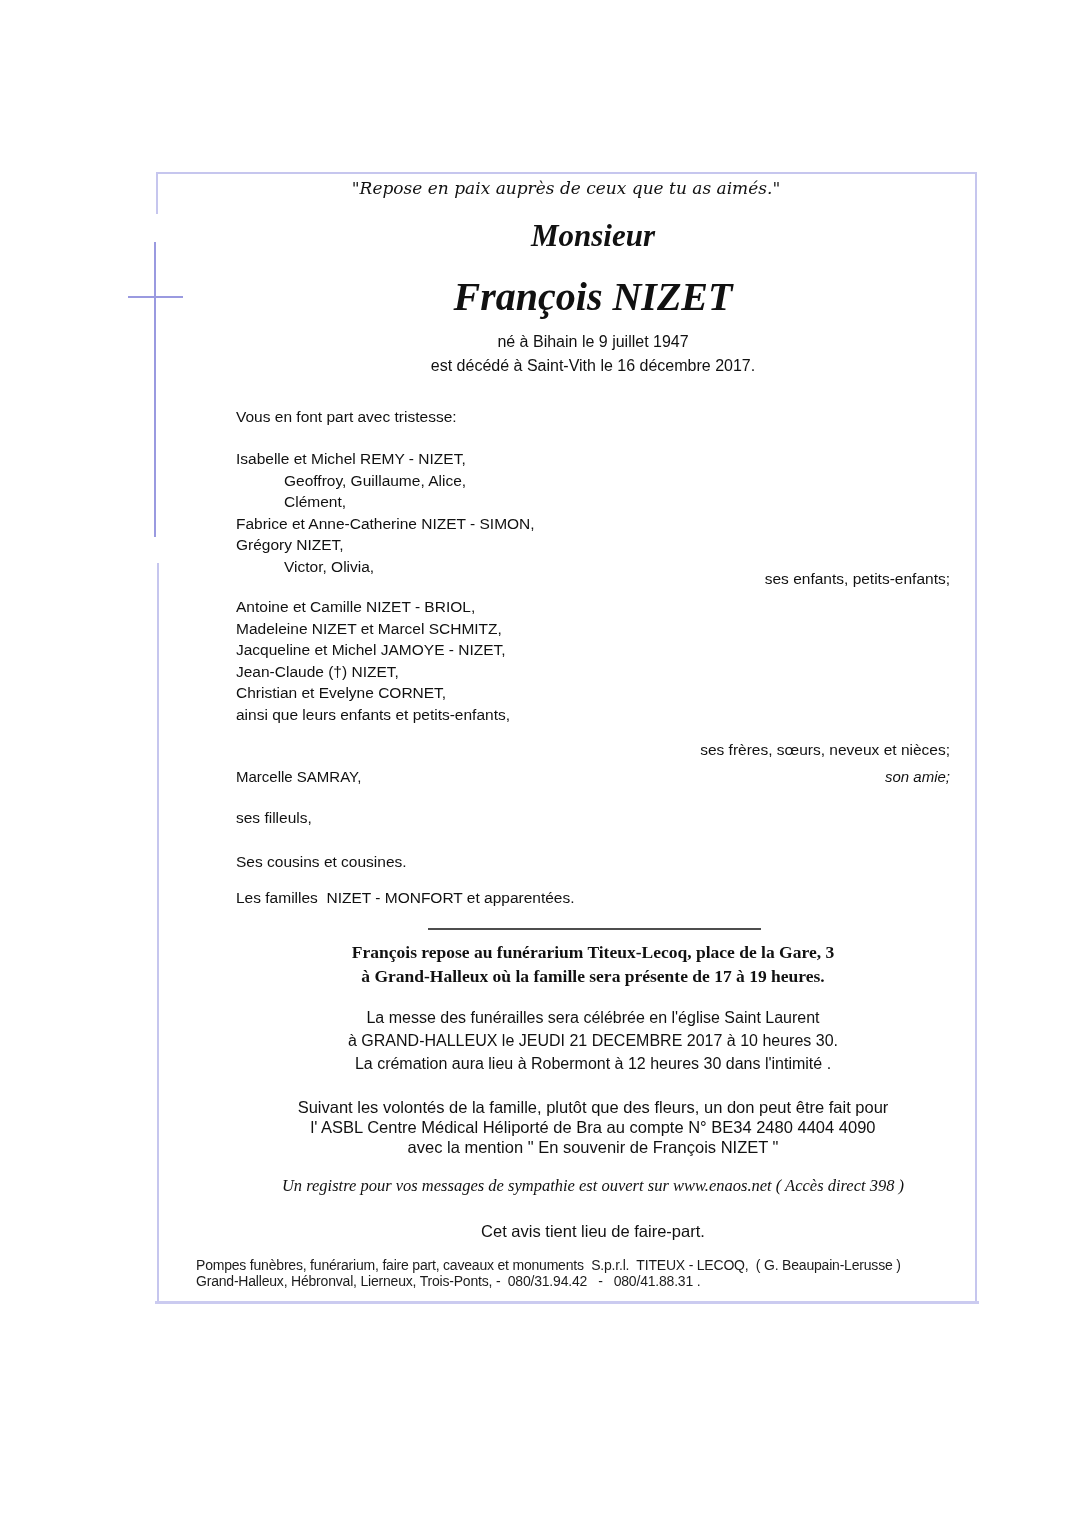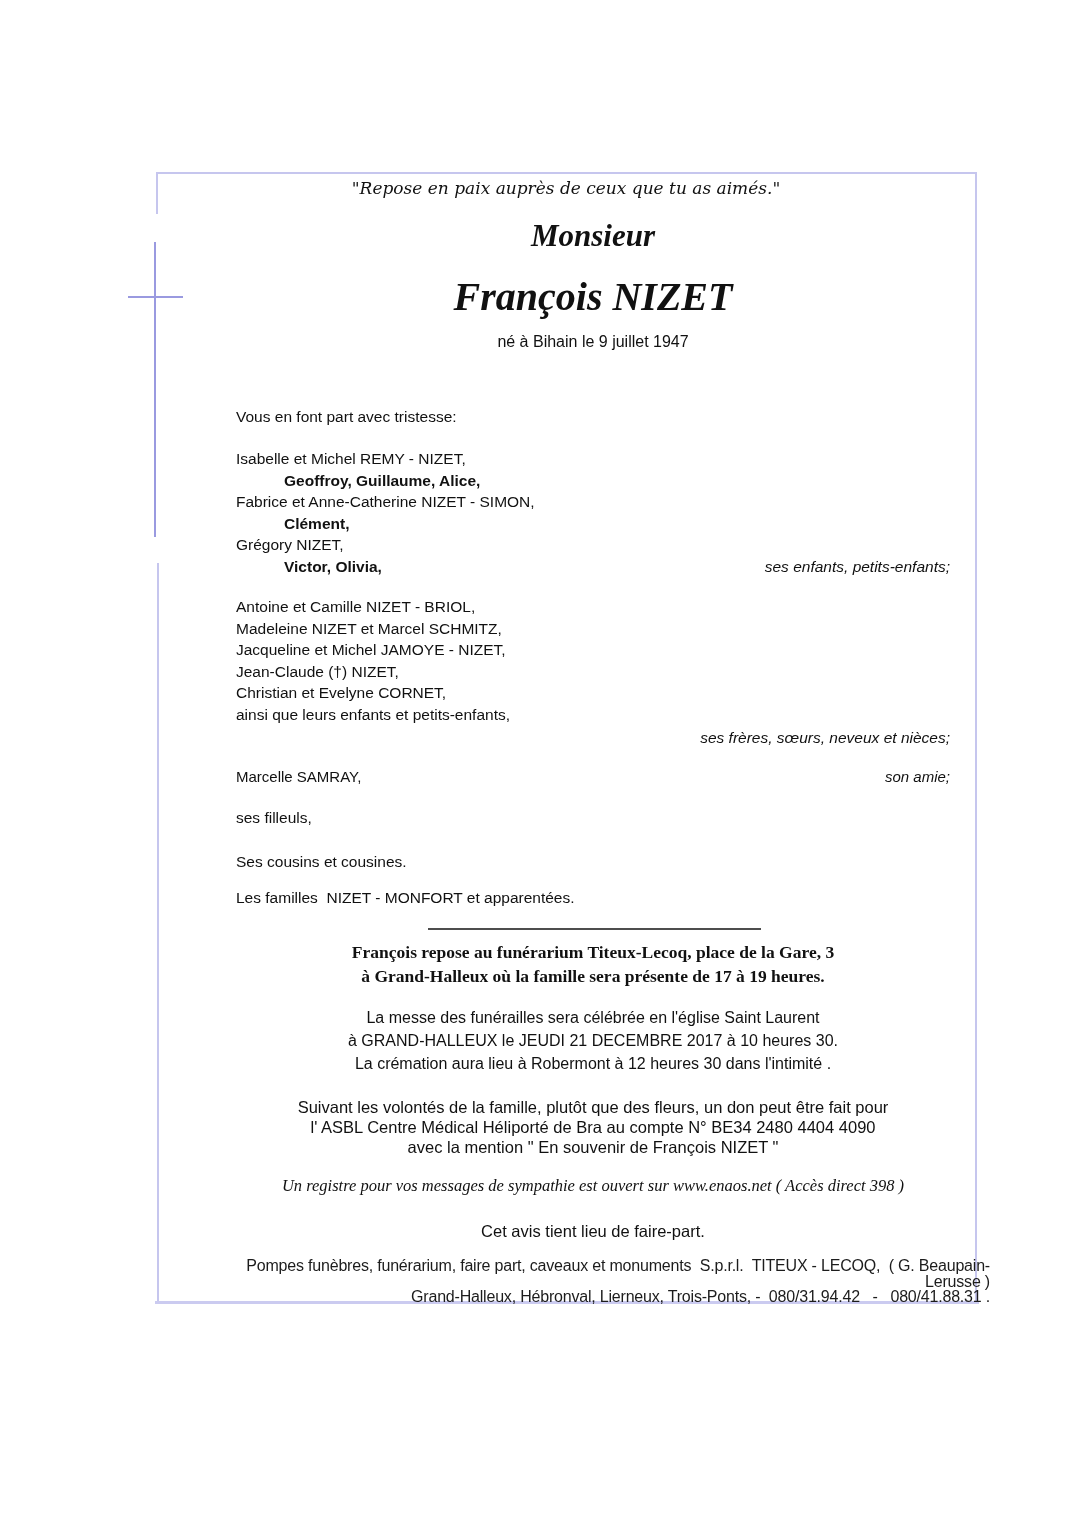--- a/index.html
+++ b/index.html
@@ -43,25 +43,25 @@
     font-weight: bold; font-style: italic; text-align: center; margin-top: 16px;
   }
   .vitals {
     left: 236px; top: 330px; width: 714px;
     font-size: 16px; line-height: 23.5px; text-align: center;
   }
   .body-block {
     left: 236px; width: 714px;
     font-size: 15.5px; line-height: 21.5px; text-align: left;
   }
-  .body-block .indent { padding-left: 48px; font-weight: bold; }
+  .body-block .indent { padding-left: 48px; }
   .relation {
     left: 236px; width: 714px;
     font-size: 15.5px; line-height: 21.5px;
-    font-style: italic; text-align: right;
+    text-align: right; margin-top: 12px;
   }
   .pair-row {
     left: 236px; width: 714px;
     font-size: 15px; line-height: 21.5px;
     display: flex; justify-content: space-between; align-items: center;
   }
   .pair-row .rel { font-style: italic; }
   .divider {
     left: 428px; top: 928px; width: 333px; height: 0;
     border-top: 2px solid #4d4d4d;
@@ -84,22 +84,22 @@
     left: 236px; top: 1175px; width: 714px;
     font-size: 16.5px; line-height: 22px;
     font-style: italic; text-align: center;
   }
   .notice {
     left: 236px; top: 1220px; width: 714px;
     font-size: 16.5px; line-height: 22px; text-align: center;
   }
   .footer {
     left: 196px; top: 1258px; width: 794px;
-    font-size: 16px; line-height: 15.5px;
-    letter-spacing: -0.2px; text-align: right; color: #1c1c1c;
+    font-size: 14px; line-height: 15.5px;
+    letter-spacing: -0.2px; text-align: left; color: #1c1c1c;
   }
 </style>
 </head>
 <body>
 
 <div class="sheet">
 
   <div class="frame-line" style="left:156px; top:172px; width:820px; height:1.5px;"></div>
   <div class="frame-line" style="left:975px; top:172px; width:1.5px; height:1130px;"></div>
   <div class="frame-line" style="left:156px; top:172px; width:1.5px; height:42px;"></div>
@@ -107,31 +107,32 @@
   <div class="frame-line" style="left:155px; top:1301px; width:824px; height:3px; background:#cbcbf0;"></div>
 
   <div class="crop-line" style="left:154px; top:242px; width:1.5px; height:295px;"></div>
   <div class="crop-line" style="left:128px; top:296px; width:55px; height:1.5px;"></div>
 
   <div class="abs dserif quote t">"Repose en paix auprès de ceux que tu as aimés."</div>
   <div class="abs serif civility t">Monsieur</div>
   <div class="abs serif deceased-name t">François NIZET</div>
   <div class="abs sans vitals">
     <div class="t">né à Bihain le 9 juillet 1947</div>
+    <div class="t">est décédé à Saint-Vith le 16 décembre 2017.</div>
   </div>
 
   <div class="abs sans body-block" style="top:406px">
     <div class="t">Vous en font part avec tristesse:</div>
   </div>
 
   <div class="abs sans body-block" style="top:448px">
     <div class="t">Isabelle et Michel REMY - NIZET,</div>
     <div class="t indent">Geoffroy, Guillaume, Alice,</div>
+    <div class="t indent">Clément,</div>
     <div class="t">Fabrice et Anne-Catherine NIZET - SIMON,</div>
-    <div class="t indent">Clément,</div>
     <div class="t">Grégory NIZET,</div>
     <div class="t indent">Victor, Olivia,</div>
   </div>
   <div class="abs sans relation t" style="top:556px">ses enfants, petits-enfants;</div>
 
   <div class="abs sans body-block" style="top:596px">
     <div class="t">Antoine et Camille NIZET - BRIOL,</div>
     <div class="t">Madeleine NIZET et Marcel SCHMITZ,</div>
     <div class="t">Jacqueline et Michel JAMOYE - NIZET,</div>
     <div class="t">Jean-Claude (†) NIZET,</div>

